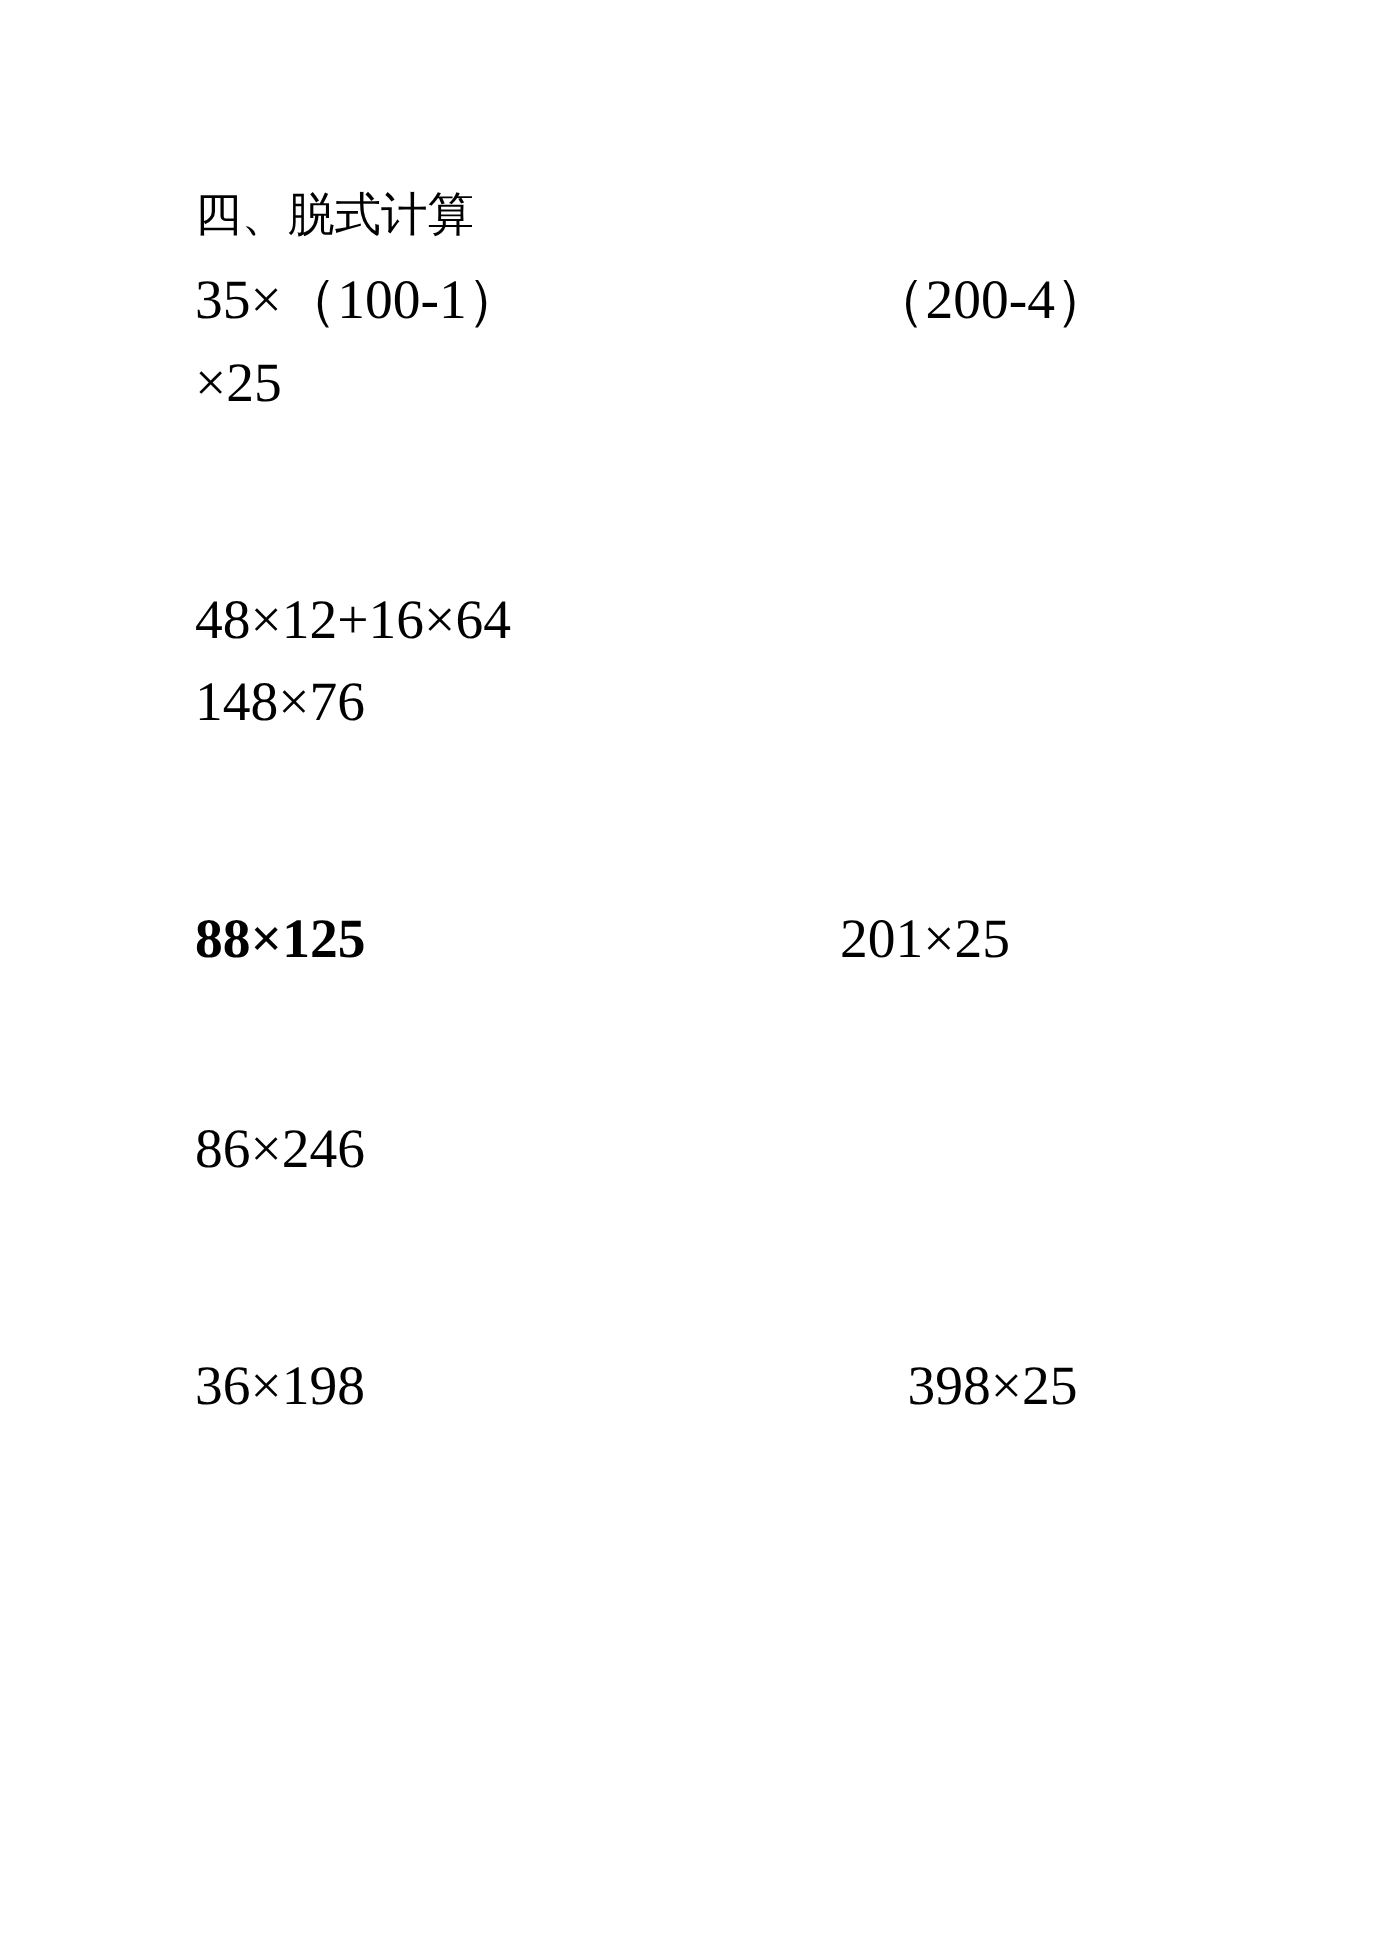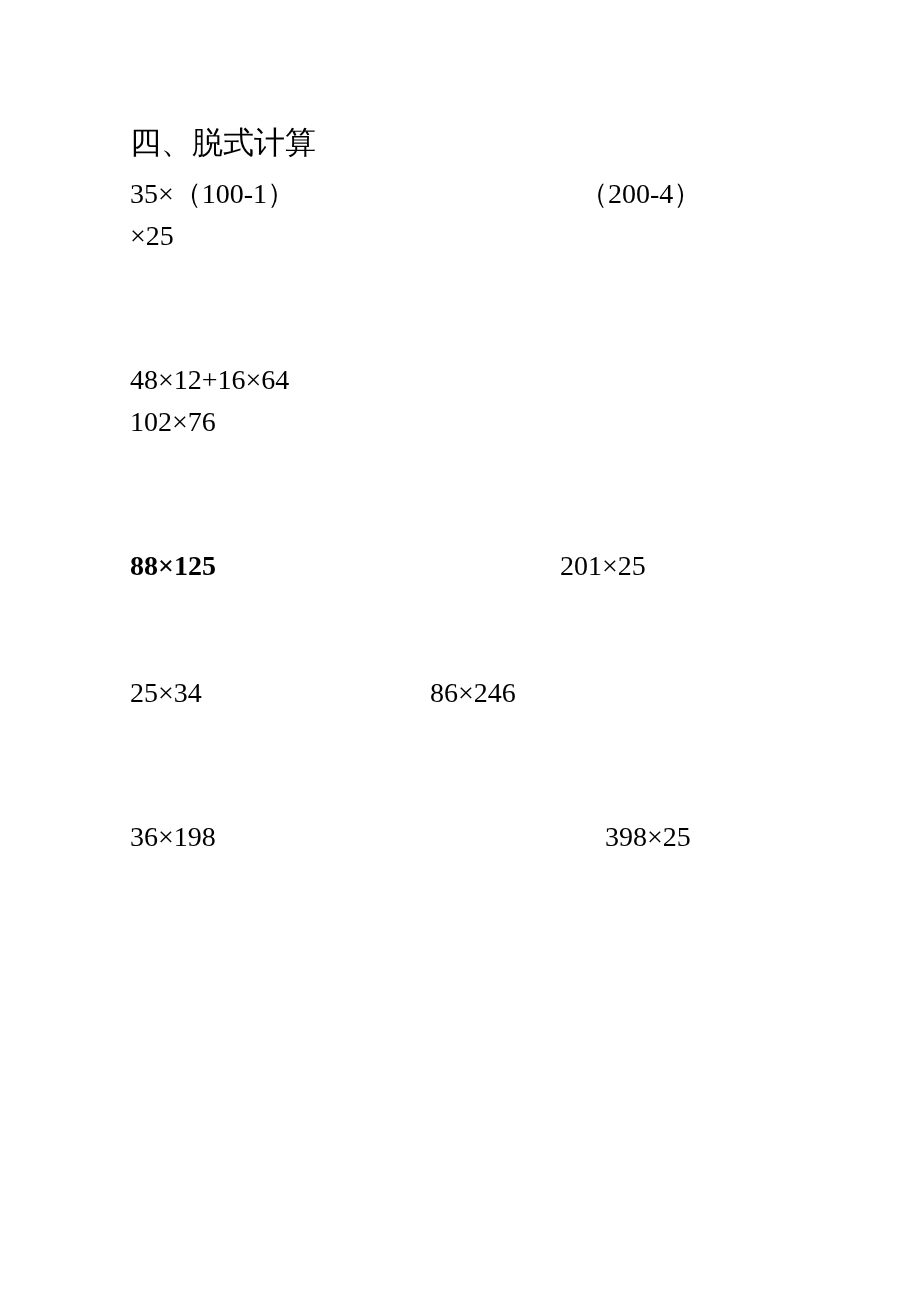--- a/index.html
+++ b/index.html
@@ -21,21 +21,21 @@
       position: absolute;
       left: 130px;
       top: 120px;
       width: 680px;
     }
     .heading {
       font-size: 31px;
       margin-bottom: 6px;
     }
     .line {
-      font-size: 28px;
+      font-size: 37px;
       white-space: pre;
     }
     .row {
       display: flex;
       align-items: flex-start;
     }
     .spacer-lg {
       height: 102px;
     }
     .spacer-md {
@@ -51,33 +51,32 @@
 
   <div class="row">
     <span class="line" style="width:450px;">35×（100-1）</span>
     <span class="line">（200-4）</span>
   </div>
   <div class="line">×25</div>
 
   <div class="spacer-lg"></div>
 
   <div class="line">48×12+16×64</div>
-  <div class="line">102×76</div>
+  <div class="line">148×76</div>
 
   <div class="spacer-lg"></div>
 
   <div class="row">
     <span class="line" style="width:430px;font-weight:bold;">88×125</span>
     <span class="line">201×25</span>
   </div>
 
   <div class="spacer-md"></div>
 
   <div class="row">
-    <span class="line" style="width:300px;">25×34</span>
     <span class="line">86×246</span>
   </div>
 
   <div class="spacer-lg"></div>
 
   <div class="row">
     <span class="line" style="width:475px;font-family:Liberation Serif, serif;">36×198</span>
     <span class="line">398×25</span>
   </div>
 

